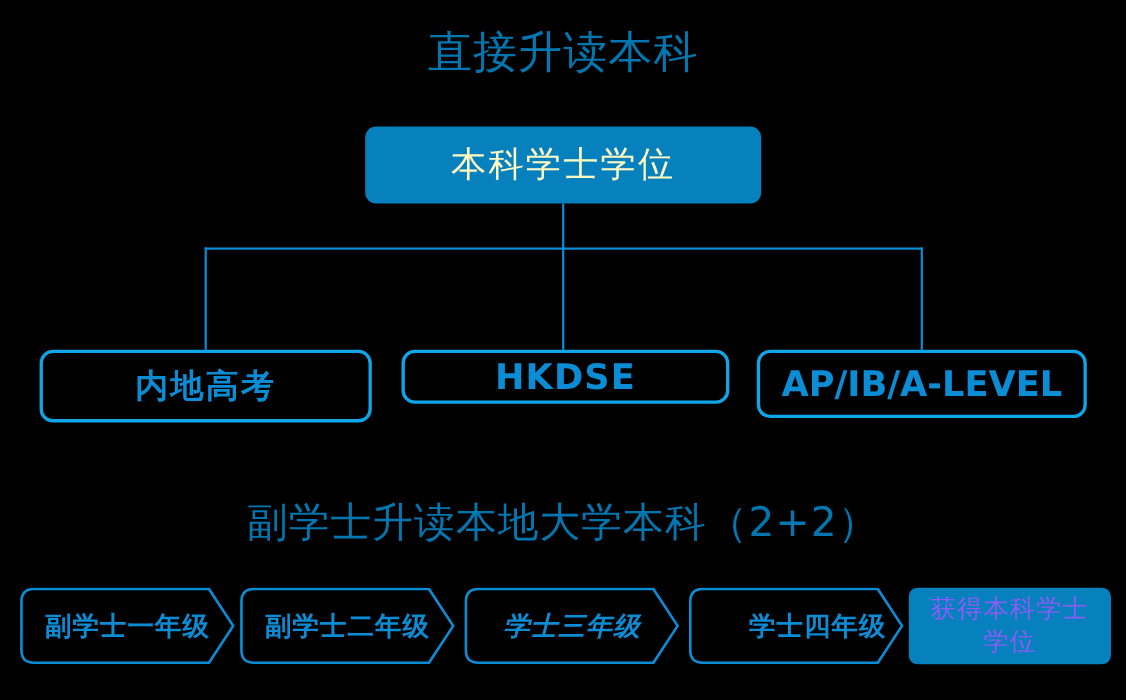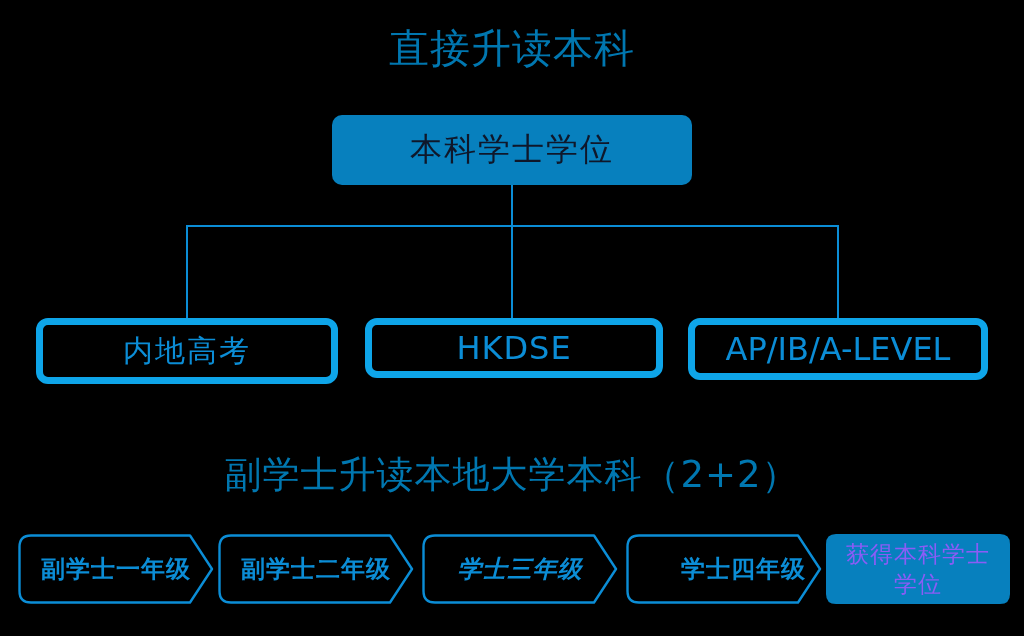--- a/index.html
+++ b/index.html
@@ -42,54 +42,54 @@
     top: 452px;
     font-size: 37px;
     line-height: 46px;
   }
 
   
   .node-filled {
     position: absolute;
     background: #0780be;
     border-radius: 10px;
-    color: #0f172a;
+    color: #fef9c3;
     display: flex;
     align-items: center;
     justify-content: center;
     text-align: right;
     font-weight: normal;
     box-sizing: border-box;
   }
   #node-bachelor {
     left: 332px;
     top: 115px;
     width: 360px;
     height: 70px;
     font-size: 32px;
     letter-spacing: 2px;
   }
 
   
   .node-outline {
     position: absolute;
     background: transparent;
-    border: 7px solid #0ea5e9;
+    border: 3px solid #0ea5e9;
     border-radius: 12px;
     color: #0b8dd6;
     display: flex;
     align-items: center;
     justify-content: center;
     text-align: center;
-    font-weight: normal;
+    font-weight: bold;
     box-sizing: border-box;
     white-space: nowrap;
   }
   #node-gaokao   { left: 36px;  top: 318px; width: 302px; height: 66px; font-size: 30px; letter-spacing: 2px; }
-  #node-hkdse    { left: 365px; top: 318px; width: 298px; height: 60px; font-size: 32px; letter-spacing: 1px; }
+  #node-hkdse    { left: 365px; top: 318px; width: 298px; height: 49px; font-size: 32px; letter-spacing: 1px; }
   #node-intl     { left: 688px; top: 318px; width: 300px; height: 62px; font-size: 32px; letter-spacing: 0px; }
 
   
   .conn {
     position: absolute;
     background: #0b8dd6;
   }
   #conn-stem      { left: 511px; top: 185px; width: 2px;  height: 42px; }
   #conn-bar       { left: 186px; top: 225px; width: 653px; height: 2px; }
   #conn-drop-l    { left: 186px; top: 225px; width: 2px;  height: 93px; }

